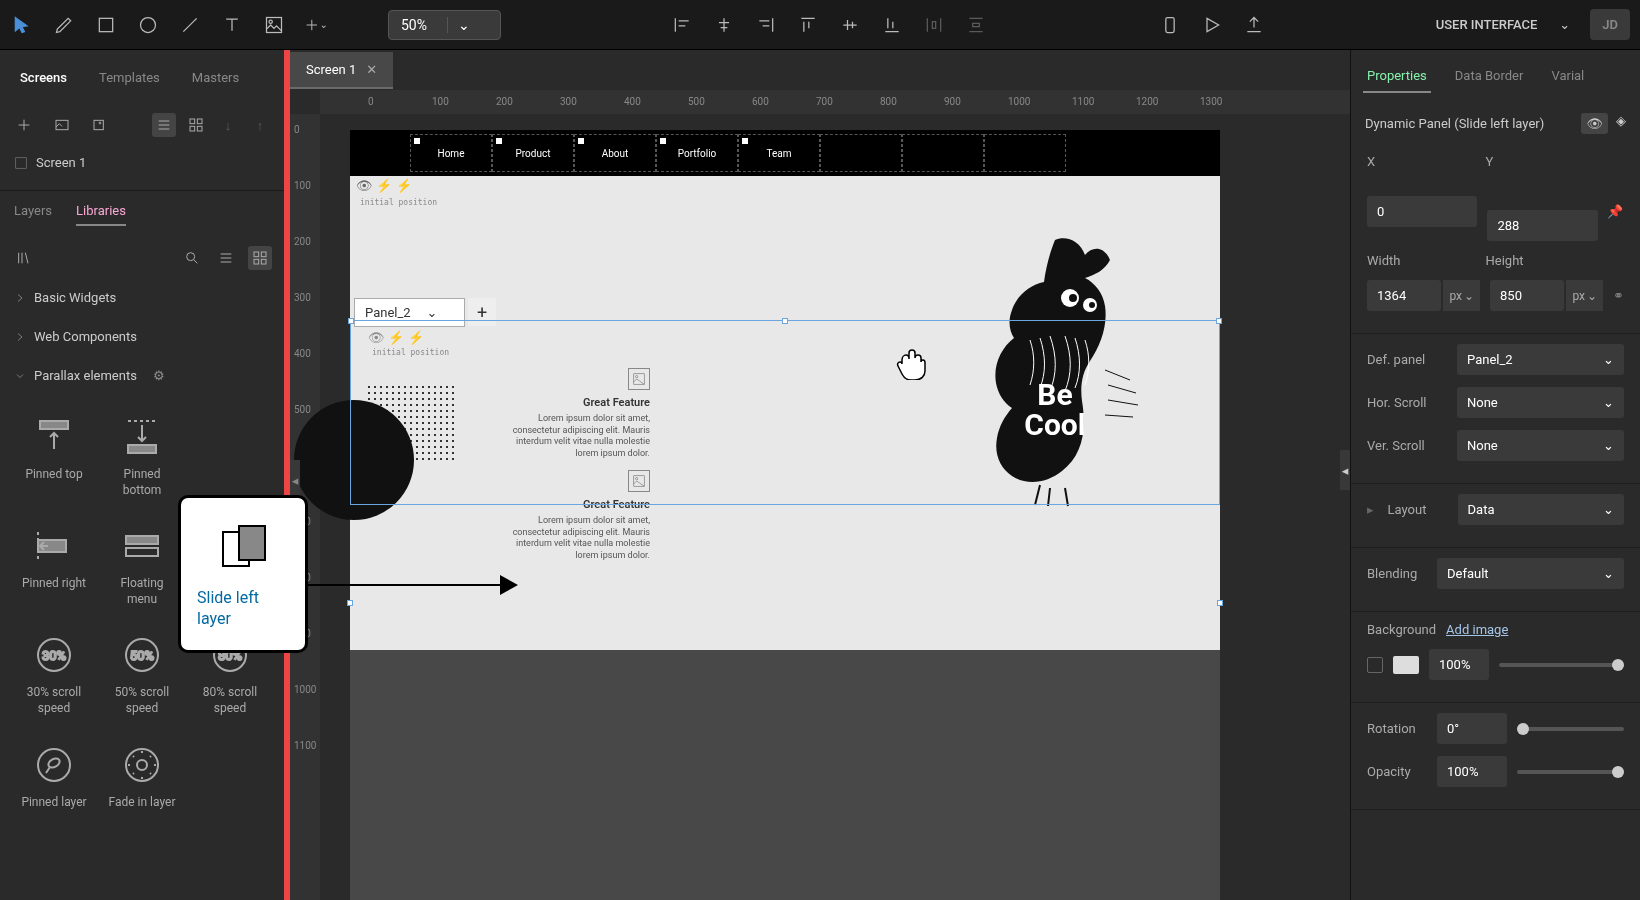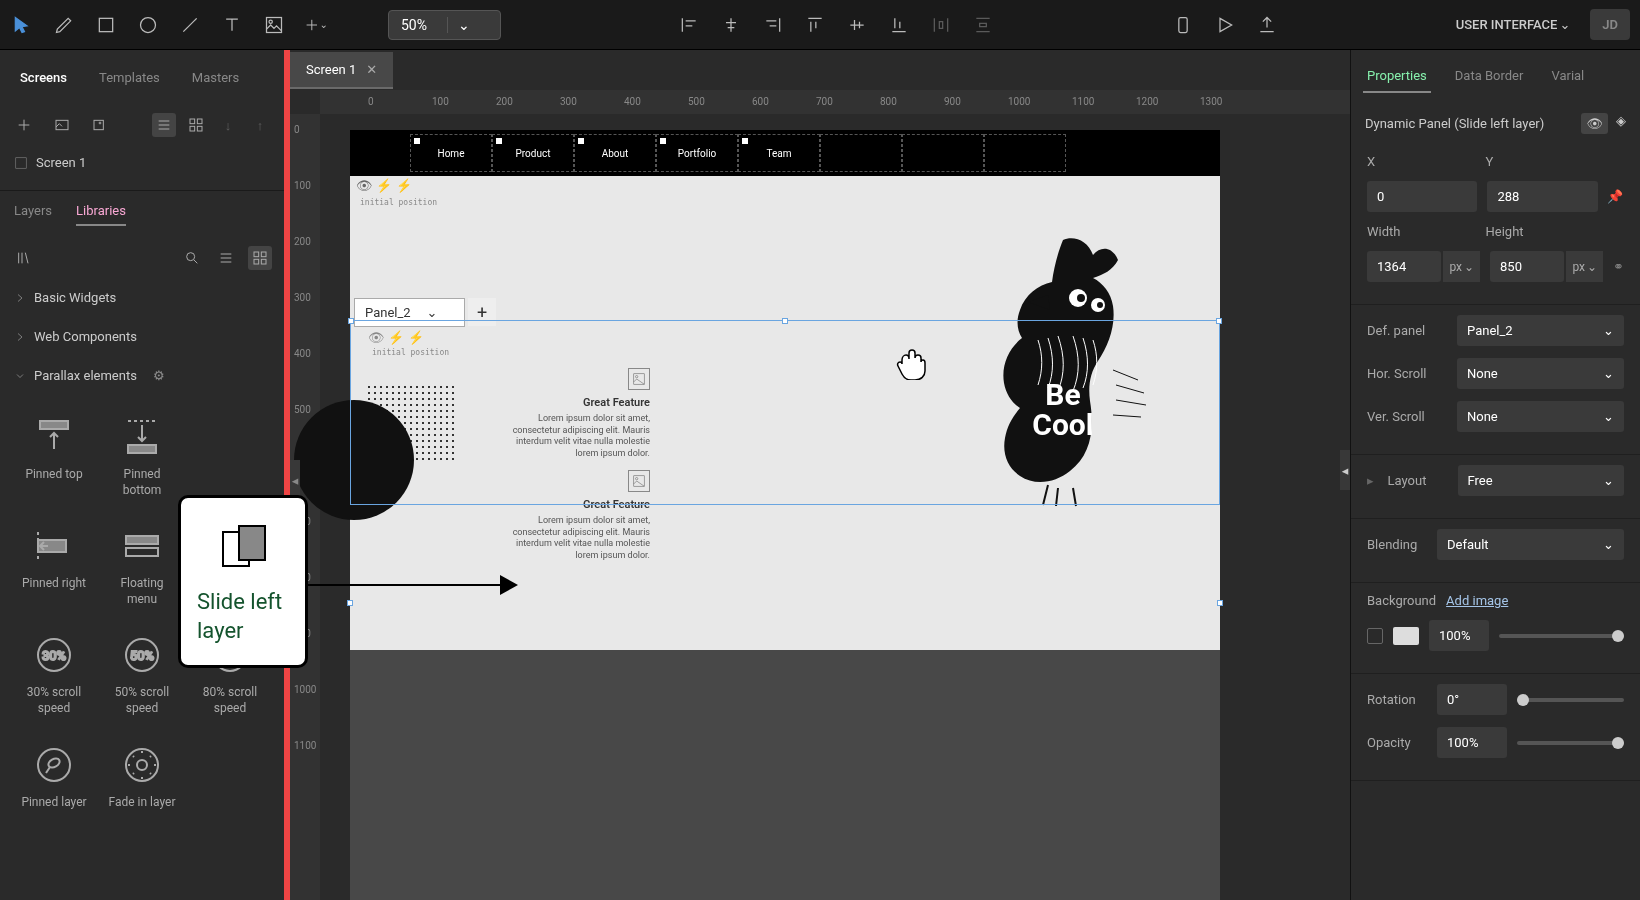--- a/index.html
+++ b/index.html
@@ -27,21 +27,21 @@
 .lib-toolbar{display:flex;padding:8px 12px;justify-content:space-between}
 .category{padding:12px 14px;display:flex;align-items:center;gap:8px;cursor:pointer;color:#ccc}
 .category svg{width:12px;height:12px}
 .gear{margin-left:8px;opacity:0.6}
 .components-grid{display:grid;grid-template-columns:repeat(3,1fr);gap:4px;padding:8px 12px}
 .comp{display:flex;flex-direction:column;align-items:center;padding:10px 4px;cursor:pointer;text-align:center}
 .comp-icon{width:48px;height:48px;display:flex;align-items:center;justify-content:center;margin-bottom:6px;color:#aaa}
 .comp-label{font-size:12px;color:#aaa;line-height:1.3}
 .comp-highlight{position:absolute;background:#fff;border:3px solid #000;border-radius:10px;padding:20px 16px;z-index:100;left:178px;top:495px;width:130px}
 .comp-highlight .comp-icon{width:60px;height:60px;margin:0 auto 10px}
-.comp-highlight .comp-label{color:#14532d;font-size:22px;font-weight:400}
+.comp-highlight .comp-label{color:#0369a1;font-size:16px;font-weight:400}
 .arrow-line{position:absolute;left:290px;top:584px;width:220px;height:2px;background:#000;z-index:99}
 .arrow-head{position:absolute;left:500px;top:575px;width:0;height:0;border-left:18px solid #000;border-top:10px solid transparent;border-bottom:10px solid transparent;z-index:99}
 .center{flex:1;display:flex;flex-direction:column;background:#2a2a2a;position:relative}
 .tab-bar{height:40px;display:flex;align-items:center;background:#2a2a2a}
 .screen-tab{padding:10px 16px;background:#484848;color:#fff;display:flex;align-items:center;gap:10px;border-bottom:2px solid #6a6a6a}
 .canvas-area{flex:1;position:relative;overflow:hidden;background:#2a2a2a}
 .ruler-h{position:absolute;top:0;left:30px;right:0;height:24px;background:#323232;display:flex;font-size:10px;color:#888}
 .ruler-h span{position:absolute;top:6px}
 .ruler-v{position:absolute;top:24px;left:0;width:30px;bottom:0;background:#323232;font-size:10px;color:#888}
 .ruler-v span{position:absolute;left:4px;transform:none}
@@ -51,21 +51,21 @@
 .nav-cell{width:82px;height:38px;border:1px dashed #555;display:flex;align-items:center;justify-content:center;color:#fff;font-size:10px;position:relative}
 .nav-marker{position:absolute;top:3px;left:3px;width:6px;height:6px;background:#fff}
 .pos-label{position:absolute;font-size:8px;color:#888;font-family:monospace}
 .panel-select{position:absolute;left:4px;top:168px;background:#fff;border:1px solid #aaa;padding:6px 26px 6px 10px;font-size:13px;color:#333;display:flex;align-items:center}
 .panel-plus{position:absolute;left:118px;top:168px;width:28px;height:28px;display:flex;align-items:center;justify-content:center;background:#eee;color:#333;font-size:18px}
 .feature-block{position:absolute;text-align:right;font-size:9px;color:#555}
 .feature-title{font-weight:600;color:#333;margin-bottom:4px;font-size:11px}
 .feature-icon{width:22px;height:22px;border:1px solid #888;margin-left:auto;margin-bottom:6px;display:flex;align-items:center;justify-content:center}
 .dots-deco{position:absolute;left:16px;top:254px;width:92px;height:80px;background-image:radial-gradient(#333 1px,transparent 1px);background-size:6px 6px}
 .circle-deco{position:absolute;left:-56px;top:270px;width:120px;height:120px;border-radius:50%;background:#111}
-.bird{position:absolute;right:72px;top:100px;width:170px;height:280px}
+.bird{position:absolute;right:80px;top:100px;width:170px;height:280px}
 .selection-outline{position:absolute;border:1px solid #6aa5e0;pointer-events:none}
 .sel-handle{position:absolute;width:6px;height:6px;background:#fff;border:1px solid #6aa5e0}
 .hand-cursor{position:absolute;left:540px;top:210px;width:40px;height:40px;z-index:50}
 .right-panel{width:290px;background:#2a2a2a;border-left:1px solid #111;display:flex;flex-direction:column;overflow-y:auto}
 .right-tabs{display:flex;padding:10px 12px;gap:20px}
 .r-tab{color:#888;padding:8px 4px;cursor:pointer;font-size:13px}
 .r-tab.active{color:#86efac;border-bottom:2px solid #888}
 .prop-title{padding:10px 14px;color:#ccc;display:flex;align-items:center;justify-content:space-between}
 .prop-title-icons{display:flex;gap:8px}
 .prop-section{padding:10px 16px;border-bottom:1px solid #1f1f1f}
@@ -193,21 +193,21 @@
           <path d="M6 4l14 8-14 8z"></path>
         </svg>
       </div>
     <div class="tool-icon">
         <svg viewBox="0 0 24 24">
           <path d="M12 3v12M7 8l5-5 5 5M4 20h16"></path>
         </svg>
       </div>
   </div>
   <div class="spacer"></div>
-  <div style="display:flex;align-items:center;gap:2px;cursor:pointer">
+  <div style="display:flex;align-items:center;gap:22px;cursor:pointer">
     <span style="font-weight:500">USER INTERFACE</span>
     <span>⌄</span>
   </div>
   <div class="user-badge">JD</div>
 </div>
 
 <div class="main">
 
   <div class="left-panel">
     <div class="tabs-row">
@@ -586,21 +586,21 @@
         <div style="flex:1">
             <div class="prop-label">X</div>
           </div>
         <div style="flex:1">
             <div class="prop-label">Y</div>
           </div>
         <div style="width:20px"></div>
       </div>
       <div class="prop-row">
         <input class="prop-input" style="flex: 1 1 0%;" value="0">
-        <input class="prop-input" style="flex: 1 1 0%;" value="288">
+        <input class="prop-input" style="flex: 1 1 0%; margin-top: 29px;" value="288">
         <span class="pin-icon">📌</span>
       </div>
       <div class="prop-row">
         <div style="flex:1">
             <div class="prop-label">Width</div>
           </div>
         <div style="flex:1">
             <div class="prop-label">Height</div>
           </div>
         <div style="width:20px"></div>
@@ -640,21 +640,21 @@
             <span>⌄</span>
           </div>
       </div>
     </div>
 
     <div class="prop-section">
       <div class="prop-row">
         <span style="color:#666;margin-right:4px">▸</span>
         <div class="prop-label">Layout</div>
         <div class="prop-select">
-            <span>Free</span>
+            <span>Data</span>
             <span>⌄</span>
           </div>
       </div>
     </div>
 
     <div class="prop-section">
       <div class="prop-row">
         <div class="prop-label">Blending</div>
         <div class="prop-select">
             <span>Default</span>

